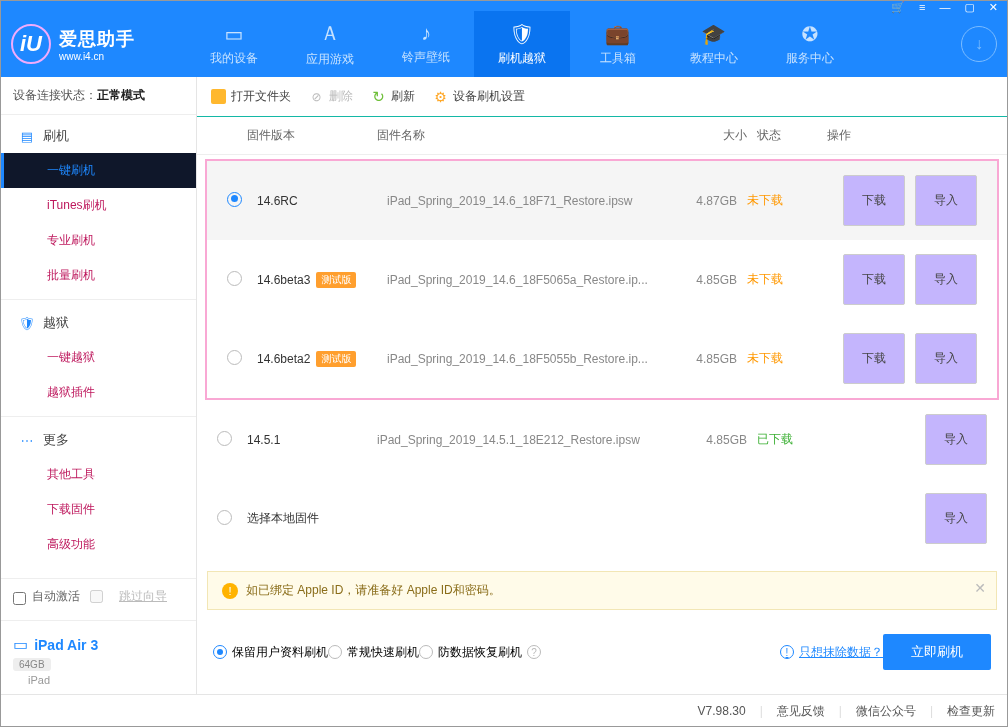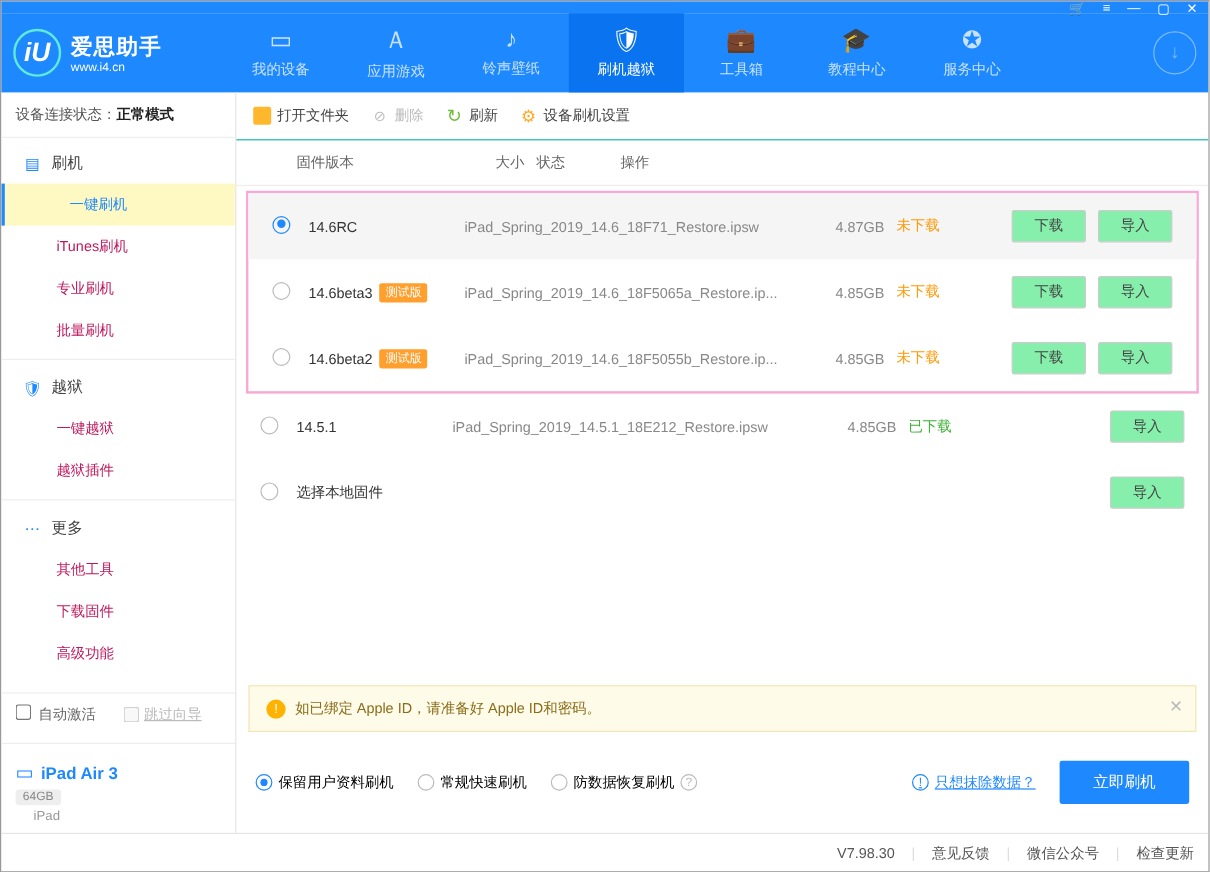--- a/index.html
+++ b/index.html
@@ -4,46 +4,46 @@
 <style>
 * { margin: 0; padding: 0; box-sizing: border-box; font-family: "Microsoft YaHei", Arial, sans-serif; }
 body { width: 1008px; height: 727px; background: #fff; overflow: hidden; border: 1px solid #999; }
 
 .titlebar { height: 10px; background: #1e88ff; position: relative; }
 .titlebar-icons { position: absolute; right: 6px; top: -2px; display: flex; gap: 8px; color: #fff; font-size: 11px; }
 .titlebar-icons span { cursor: pointer; padding: 2px 3px; }
 
 .header { height: 66px; background: #1e88ff; display: flex; align-items: center; padding: 0 10px; }
 .logo-area { display: flex; align-items: center; gap: 8px; width: 175px; }
-.logo-icon { width: 40px; height: 40px; border: 2px solid #5eead4; border-radius: 50%; display: flex; align-items: center; justify-content: center; color: #fff; font-size: 22px; font-weight: bold; font-style: italic; }
+.logo-icon { width: 40px; height: 40px; border: 2px solid #f0abfc; border-radius: 50%; display: flex; align-items: center; justify-content: center; color: #fff; font-size: 22px; font-weight: bold; font-style: italic; }
 .logo-text { color: #fff; }
 .logo-text .cn { font-size: 18px; font-weight: bold; letter-spacing: 1px; }
 .logo-text .en { font-size: 10px; }
 
 .nav-tabs { display: flex; flex: 1; height: 100%; }
 .nav-tab { width: 96px; display: flex; flex-direction: column; align-items: center; justify-content: center; color: #c7e2ff; font-size: 12px; gap: 4px; cursor: pointer; }
 .nav-tab.active { background: #0a74f0; color: #fff; }
 .nav-tab .icon { font-size: 20px; }
 .header-download { width: 36px; height: 36px; border: 1.5px solid #7bbcff; border-radius: 50%; display: flex; align-items: center; justify-content: center; color: #7bbcff; margin-left: auto; cursor: pointer; }
 
 .main { display: flex; height: 617px; }
 .sidebar { width: 196px; border-right: 1px solid #e5e5e5; display: flex; flex-direction: column; }
 .status-bar { padding: 10px 12px; font-size: 12px; color: #555; border-bottom: 1px solid #eee; }
 .status-bar b { color: #222; }
 .side-menu { flex: 1; overflow: auto; padding-top: 4px; }
 .side-group { padding: 8px 18px; font-size: 13px; color: #444; display: flex; align-items: center; gap: 8px; cursor: pointer; }
 .side-group .gicon { width: 16px; height: 16px; display: inline-flex; align-items: center; justify-content: center; color: #1e88ff; font-size: 13px; }
 .side-item { padding: 9px 18px 9px 46px; font-size: 12px; color: #be185d; cursor: pointer; }
-.side-item.active { background: #fef9c3; color: #1e88ff; border-left: 3px solid #1e88ff; padding-left: 54px; }
+.side-item.active { background: #0f172a; color: #1e88ff; border-left: 3px solid #1e88ff; padding-left: 43px; }
 .side-sep { border-top: 1px solid #eee; margin: 6px 0; }
 
 .side-lower { border-top: 1px solid #eee; }
-.side-check { padding: 9px 12px; font-size: 12px; color: #666; display: flex; align-items: flex-start; gap: 6px; }
+.side-check { padding: 9px 12px; font-size: 12px; color: #666; display: flex; align-items: flex-end; gap: 6px; }
 .side-check input { vertical-align: middle; }
-.side-check .disabled { color: #bbb; display: flex; align-items: center; gap: 4px; margin-left: 17px; text-decoration: underline; }
+.side-check .disabled { color: #bbb; display: flex; align-items: center; gap: 16px; margin-left: 4px; text-decoration: underline; }
 .device-box { padding: 8px 12px; }
 .device-name { color: #1e88ff; font-size: 14px; font-weight: bold; }
 .device-badge { display: inline-block; background: #eee; color: #888; font-size: 10px; padding: 1px 6px; border-radius: 3px; margin-top: 2px; }
 .device-type { font-size: 11px; color: #999; margin-top: 2px; padding-left: 15px; }
 
 .content { flex: 1; display: flex; flex-direction: column; }
 .toolbar { height: 40px; border-bottom: 1px solid #14b8a6; display: flex; align-items: center; padding: 0 14px; gap: 18px; font-size: 12px; }
 .tool { display: flex; align-items: center; gap: 5px; cursor: pointer; color: #444; }
 .tool.disabled { color: #bbb; }
 .tool .ti { width: 15px; height: 15px; display: inline-flex; align-items: center; justify-content: center; }
@@ -67,29 +67,29 @@
 .fw-radio .r.on { border-color: #1e88ff; }
 .fw-radio .r.on::after { content: ""; width: 7px; height: 7px; background: #1e88ff; border-radius: 50%; position: absolute; top: 2.5px; left: 2.5px; }
 .fw-ver { width: 130px; color: #333; display: flex; align-items: center; gap: 6px; }
 .fw-ver .beta { background: #ff9f2e; color: #fff; font-size: 10px; padding: 1px 5px; border-radius: 2px; }
 .fw-name { flex: 1; color: #888; }
 .fw-size { width: 70px; text-align: right; padding-right: 10px; color: #888; }
 .fw-status { width: 70px; }
 .fw-status.orange { color: #ff9800; }
 .fw-status.green { color: #3cb034; }
 .fw-ops { width: 160px; display: flex; gap: 10px; justify-content: flex-end; }
-.btn-sm { border: 1px solid #ccc; background: #86efac; padding: 4px 18px; font-size: 12px; color: #444; cursor: pointer; border-radius: 2px; }
+.btn-sm { border: 1px solid #ccc; background: #c4b5fd; padding: 16px 18px; font-size: 12px; color: #444; cursor: pointer; border-radius: 2px; }
 
 .red-box { border: 2px solid #f9a8d4; margin: 4px 8px 0 8px; }
 
 .tip-bar { margin: 6px 10px 0; background: #fffbe9; border: 1px solid #f2e6b5; padding: 10px 14px; font-size: 12px; color: #8a6d1a; display: flex; align-items: center; gap: 8px; position: relative; }
 .tip-bar .warn { width: 16px; height: 16px; background: #ffb300; border-radius: 50%; color: #fff; display: inline-flex; align-items: center; justify-content: center; font-size: 11px; }
 .tip-bar .close { position: absolute; right: 10px; top: 8px; color: #bbb; cursor: pointer; font-size: 14px; }
 
-.option-bar { padding: 24px 16px; display: flex; align-items: center; font-size: 12px; gap: 20px; }
+.option-bar { padding: 24px 16px; display: flex; align-items: center; font-size: 12px; }
 .option-bar .opt { display: flex; align-items: center; gap: 5px; }
 .option-bar .r2 { width: 14px; height: 14px; border: 1.5px solid #bbb; border-radius: 50%; position: relative; display: inline-block; }
 .option-bar .r2.on { border-color: #1e88ff; }
 .option-bar .r2.on::after { content: ""; width: 6px; height: 6px; background: #1e88ff; border-radius: 50%; position: absolute; top: 2.5px; left: 2.5px; }
 .option-bar .q { width: 14px; height: 14px; border: 1px solid #bbb; border-radius: 50%; color: #bbb; font-size: 10px; display: inline-flex; align-items: center; justify-content: center; }
 .option-bar .link { color: #1e88ff; text-decoration: underline; margin-left: auto; cursor: pointer; display: flex; align-items: center; gap: 5px; }
 .btn-primary { background: #1e88ff; color: #fff; border: none; padding: 9px 28px; font-size: 13px; border-radius: 2px; cursor: pointer; }
 
 .footer { height: 33px; border-top: 1px solid #e5e5e5; display: flex; align-items: center; font-size: 12px; color: #555; padding: 0 12px; }
 .footer .f-left { display: flex; align-items: center; gap: 6px; margin-top: 48px; }
@@ -217,20 +217,21 @@
         </div>
       <div class="tool">
           <span class="ti ti-gear">⚙</span>
           <span>设备刷机设置</span>
         </div>
     </div>
 
     <div class="list-head">
       <div class="c-radio"></div>
       <div class="c-ver">固件版本</div>
+      <div class="c-name">固件名称</div>
       <div class="c-size">大小</div>
       <div class="c-status">状态</div>
       <div class="c-ops">操作</div>
     </div>
 
     <div class="fw-list" id="fw-list">
         <div class="red-box">
           <div class="fw-row selected">
     <div class="fw-radio"><span class="r on"></span></div>
     <div class="fw-ver">14.6RC</div>

